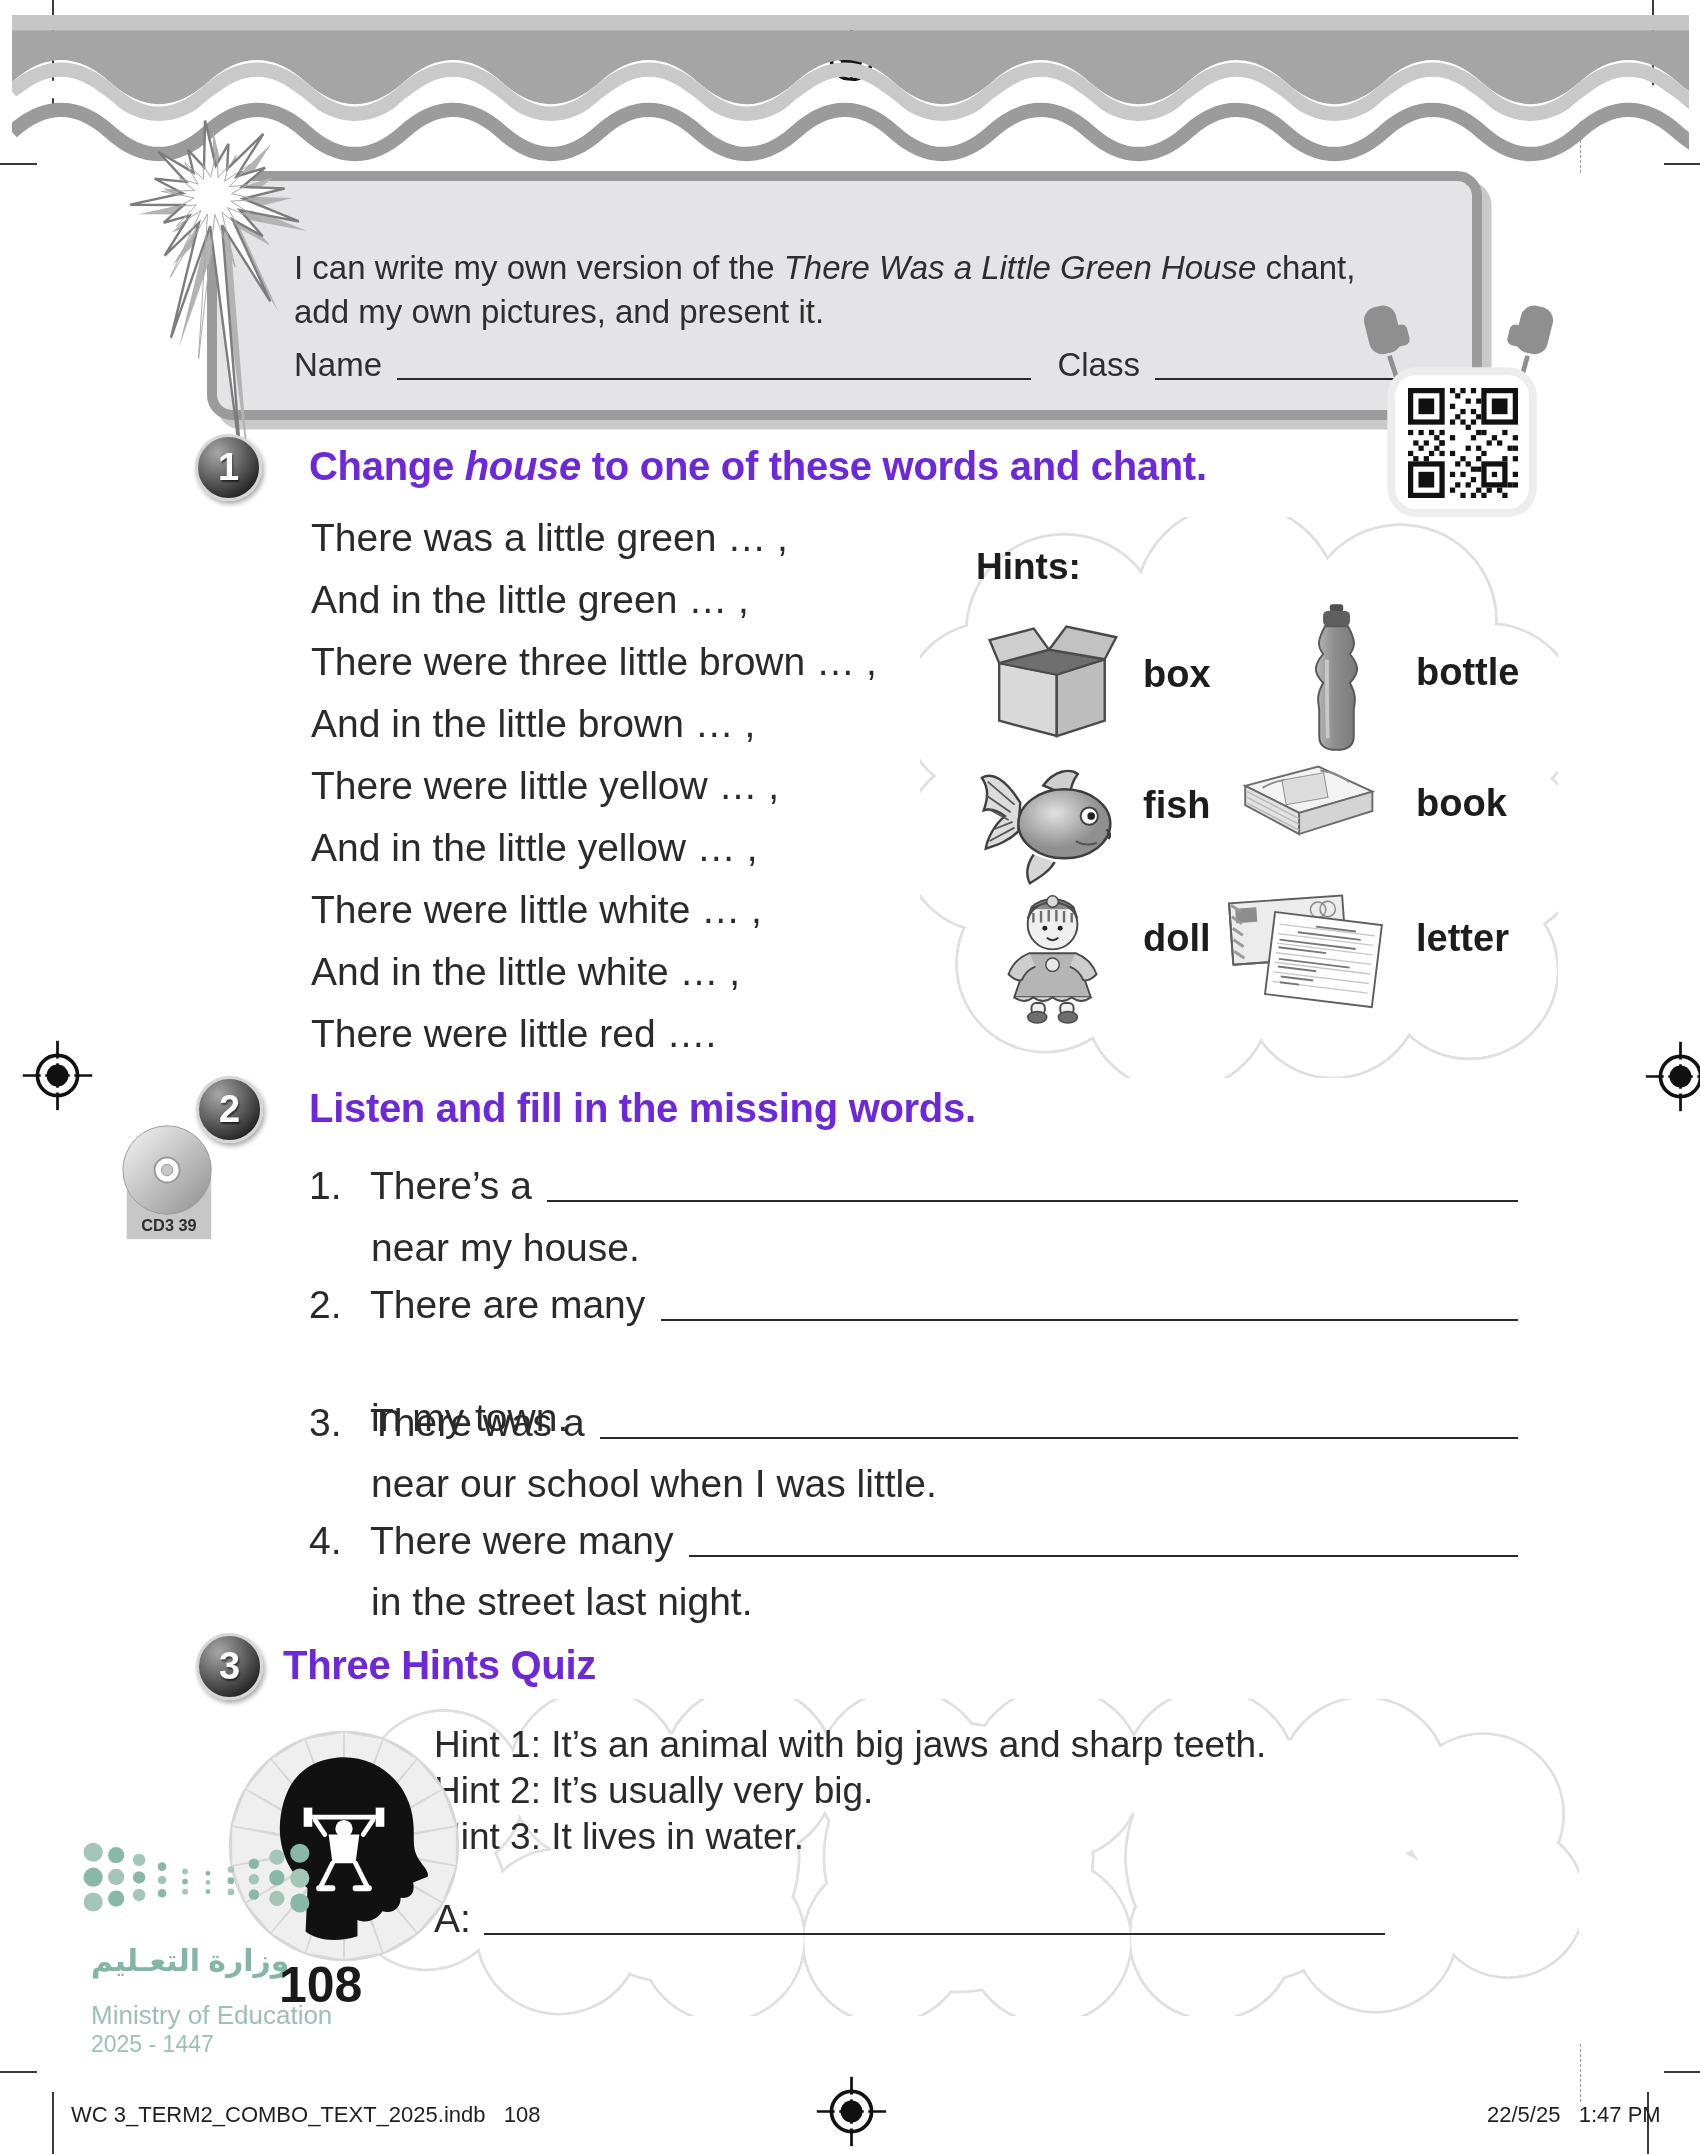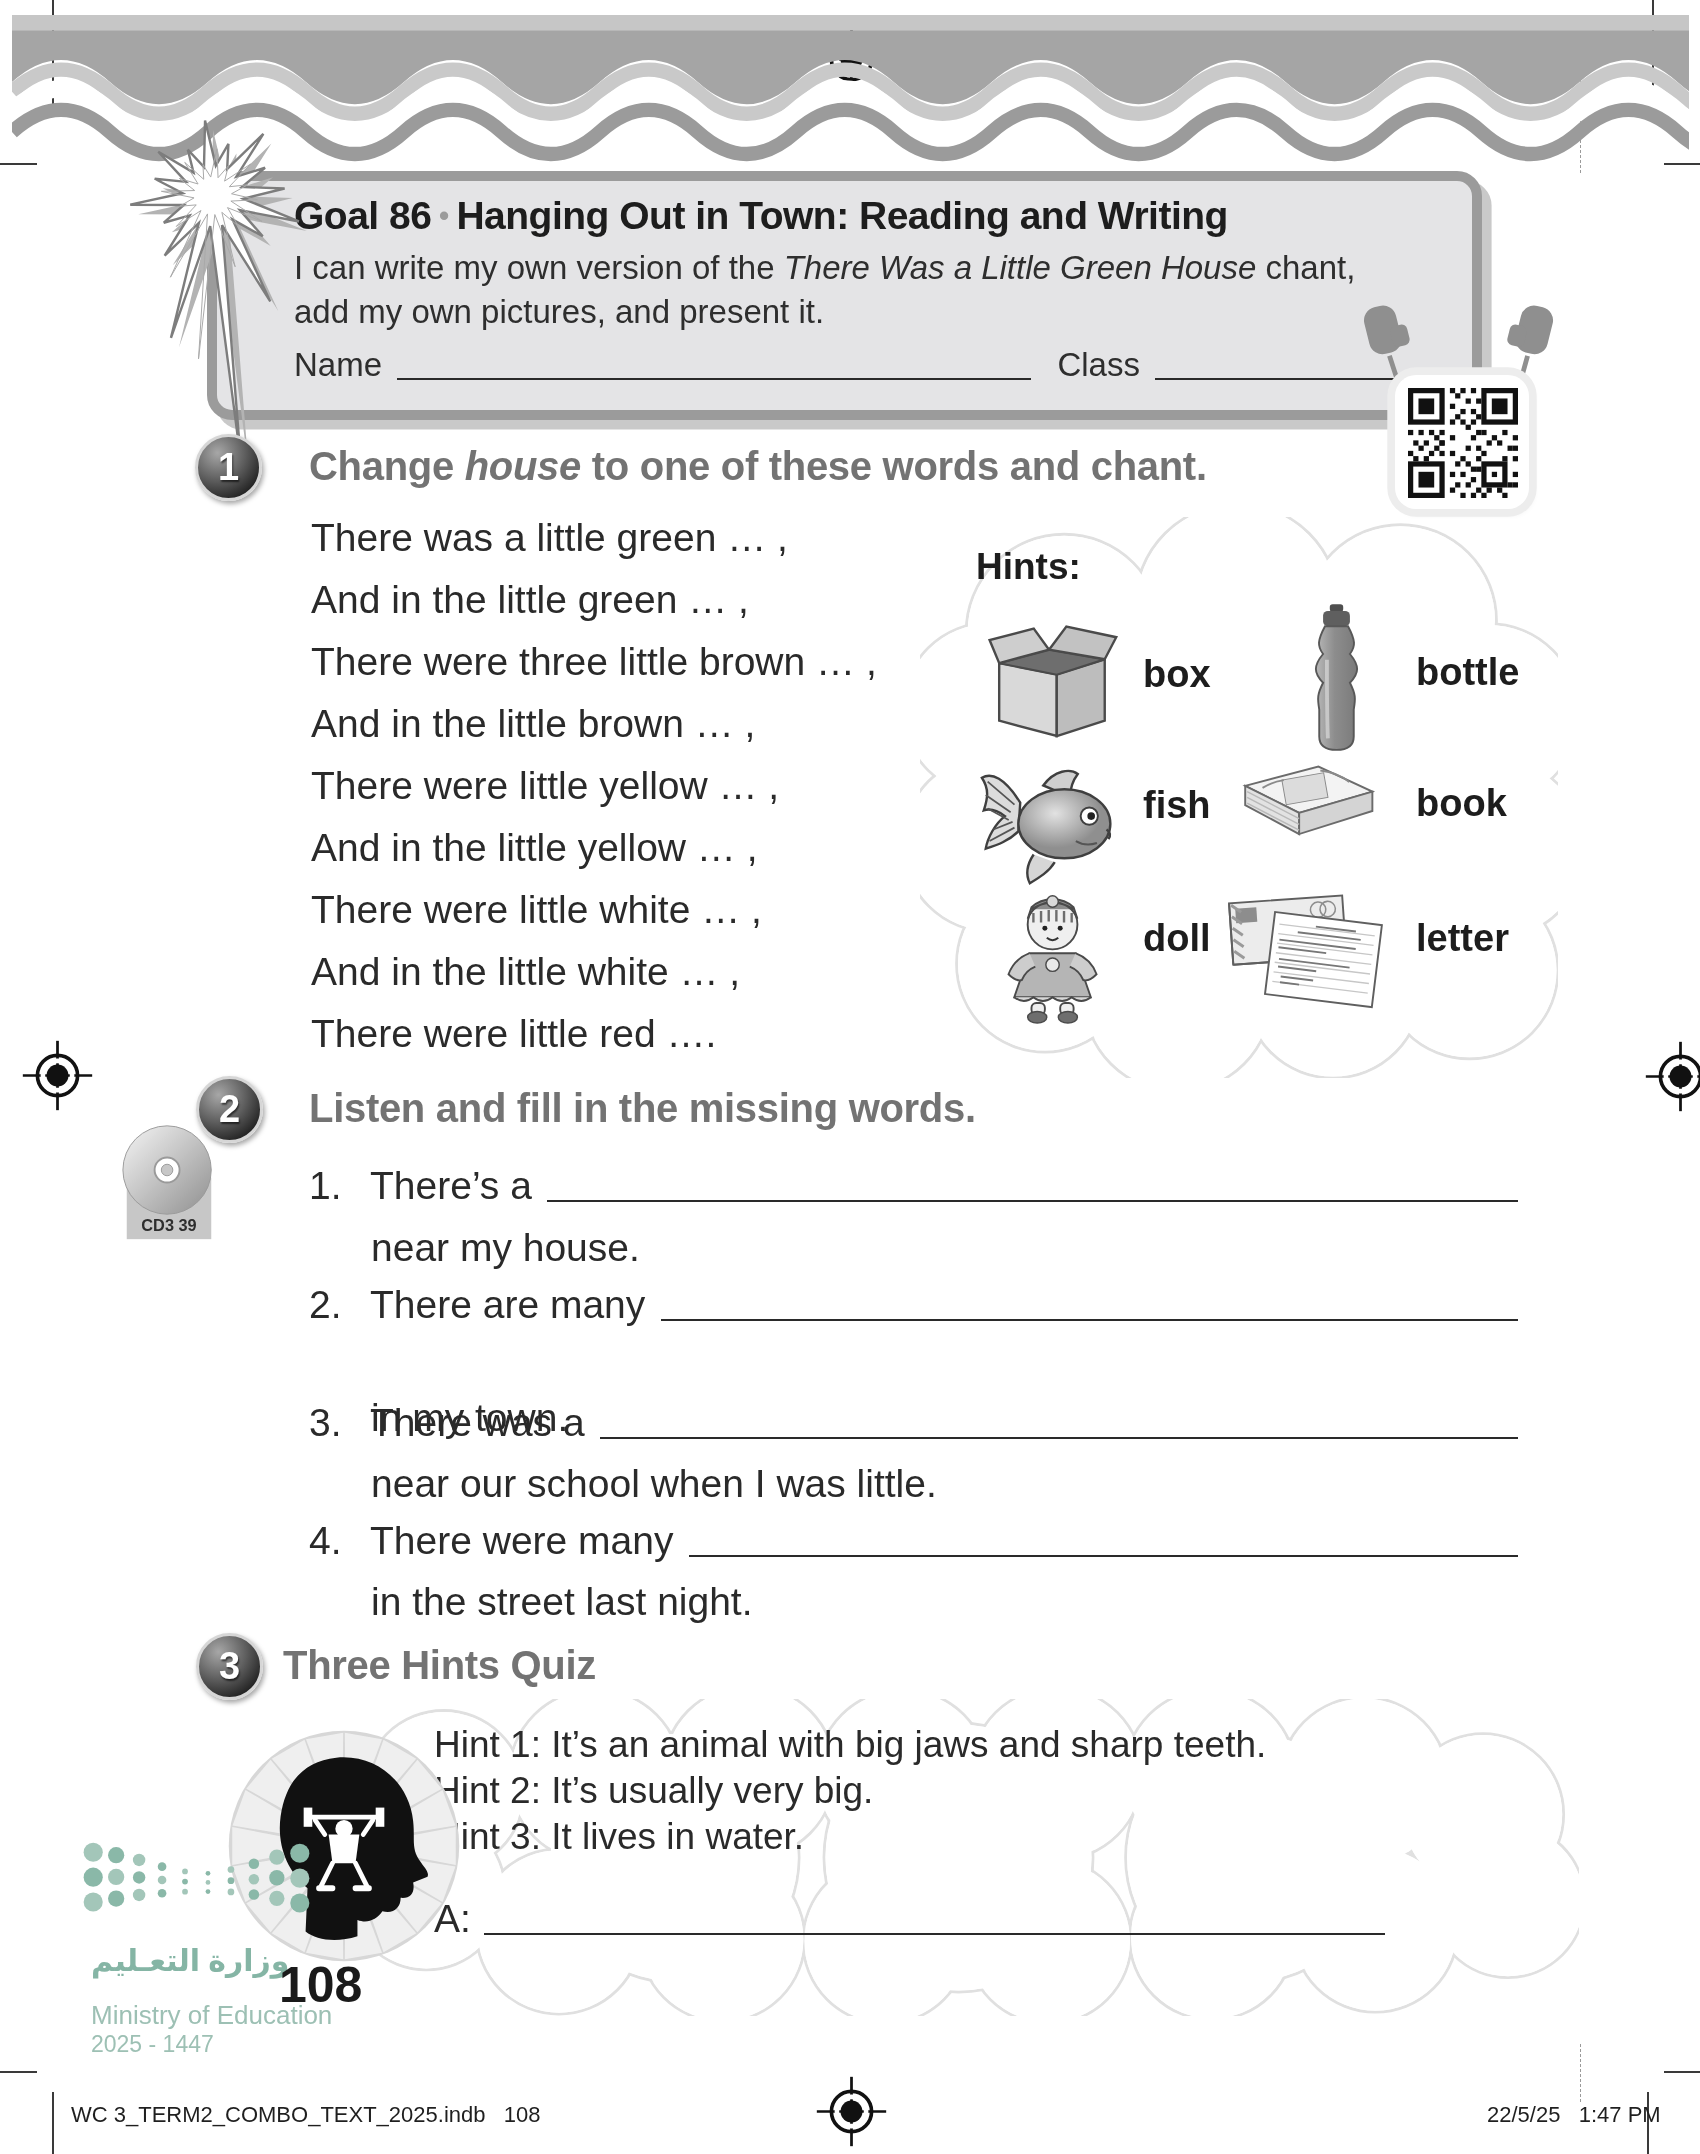--- a/index.html
+++ b/index.html
@@ -35,21 +35,21 @@
   .qr-card{left:1395px;top:375px;width:134px;height:134px;background:#fff;border-radius:21px;
            box-shadow:0 0 0 7.7px #ededed, 2.9px 3.8px 7.7px rgba(0,0,0,0.12);}
   .qr-card svg{position:absolute;left:12.5px;top:12.5px;}
 
   
   .badge{width:61px;height:61px;border-radius:50%;
          background:radial-gradient(circle at 32% 26%,#a7a7a7 0%,#5e5e5e 45%,#111 90%);
          border:3.8px solid #d6d6d6;box-shadow:1.9px 2.9px 4.8px rgba(0,0,0,.35);
          color:#fff;display:flex;align-items:center;justify-content:center;
          font-size:38px;font-weight:700;text-shadow:1px 1.9px 1.9px rgba(0,0,0,.6);}
-  .sec-title{font-size:40px;font-weight:700;color:#737373;letter-spacing:-0.3px;}
+  .sec-title{font-size:40px;font-weight:700;color:#6d28d9;letter-spacing:-0.3px;}
 
   
   .chant{left:311px;top:507px;font-size:39px;line-height:62px;color:#2a2a2a;}
 
   
   .cloud-svg{position:absolute;left:0;top:0;}
   .hints-cloud{left:920px;top:517px;width:638px;height:561px;}
   .hints-title{position:absolute;left:56px;top:29px;font-size:37px;font-weight:700;color:#1d1d1d;}
   .hint-item{position:absolute;}
   .hint-label{position:absolute;font-size:38px;font-weight:700;color:#1d1d1d;}
@@ -124,23 +124,20 @@
 
   <svg class="abs topband" viewBox="0 0 1746 170" preserveAspectRatio="none">
     <rect x="0" y="0" width="1746" height="16" fill="#c6c6c6"></rect>
     <path id="waveFill" fill="#a5a5a5" d="M0,70 q51,-46 102,0 t102,0 t102,0 t102,0 t102,0 t102,0 t102,0 t102,0 t102,0 t102,0 t102,0 t102,0 t102,0 t102,0 t102,0 t102,0 t102,0 t102,0 L1836,16 L0,16 Z"></path>
     <path id="waveS1" fill="none" stroke="#c9c9c9" stroke-width="15" d="M0,70 q51,-46 102,0 t102,0 t102,0 t102,0 t102,0 t102,0 t102,0 t102,0 t102,0 t102,0 t102,0 t102,0 t102,0 t102,0 t102,0 t102,0 t102,0 t102,0" transform="translate(0,10)"></path>
     <path id="waveS2" fill="none" stroke="#ffffff" stroke-width="18" d="M0,70 q51,-46 102,0 t102,0 t102,0 t102,0 t102,0 t102,0 t102,0 t102,0 t102,0 t102,0 t102,0 t102,0 t102,0 t102,0 t102,0 t102,0 t102,0 t102,0" transform="translate(0,30)"></path>
     <path id="waveS3" fill="none" stroke="#9b9b9b" stroke-width="15" d="M0,70 q51,-46 102,0 t102,0 t102,0 t102,0 t102,0 t102,0 t102,0 t102,0 t102,0 t102,0 t102,0 t102,0 t102,0 t102,0 t102,0 t102,0 t102,0 t102,0" transform="translate(0,52)"></path>
   </svg>
 
   <div class="abs goal-box">
-    <div class="goal-title">
-      <span>Goal 86</span><span class="goal-dot">•</span><span>Hanging Out in Town: Reading and Writing</span>
-    </div>
     <div class="cando">
       <span>I can write my own version of the </span><i>There Was a Little Green House</i><span> chant,</span><br>
       <span>add my own pictures, and present it.</span>
     </div>
     <div class="name-row">
       <span>Name</span>
       <span class="blank name-line"></span>
       <span class="class-label">Class</span>
       <span class="blank class-line"></span>
     </div>

